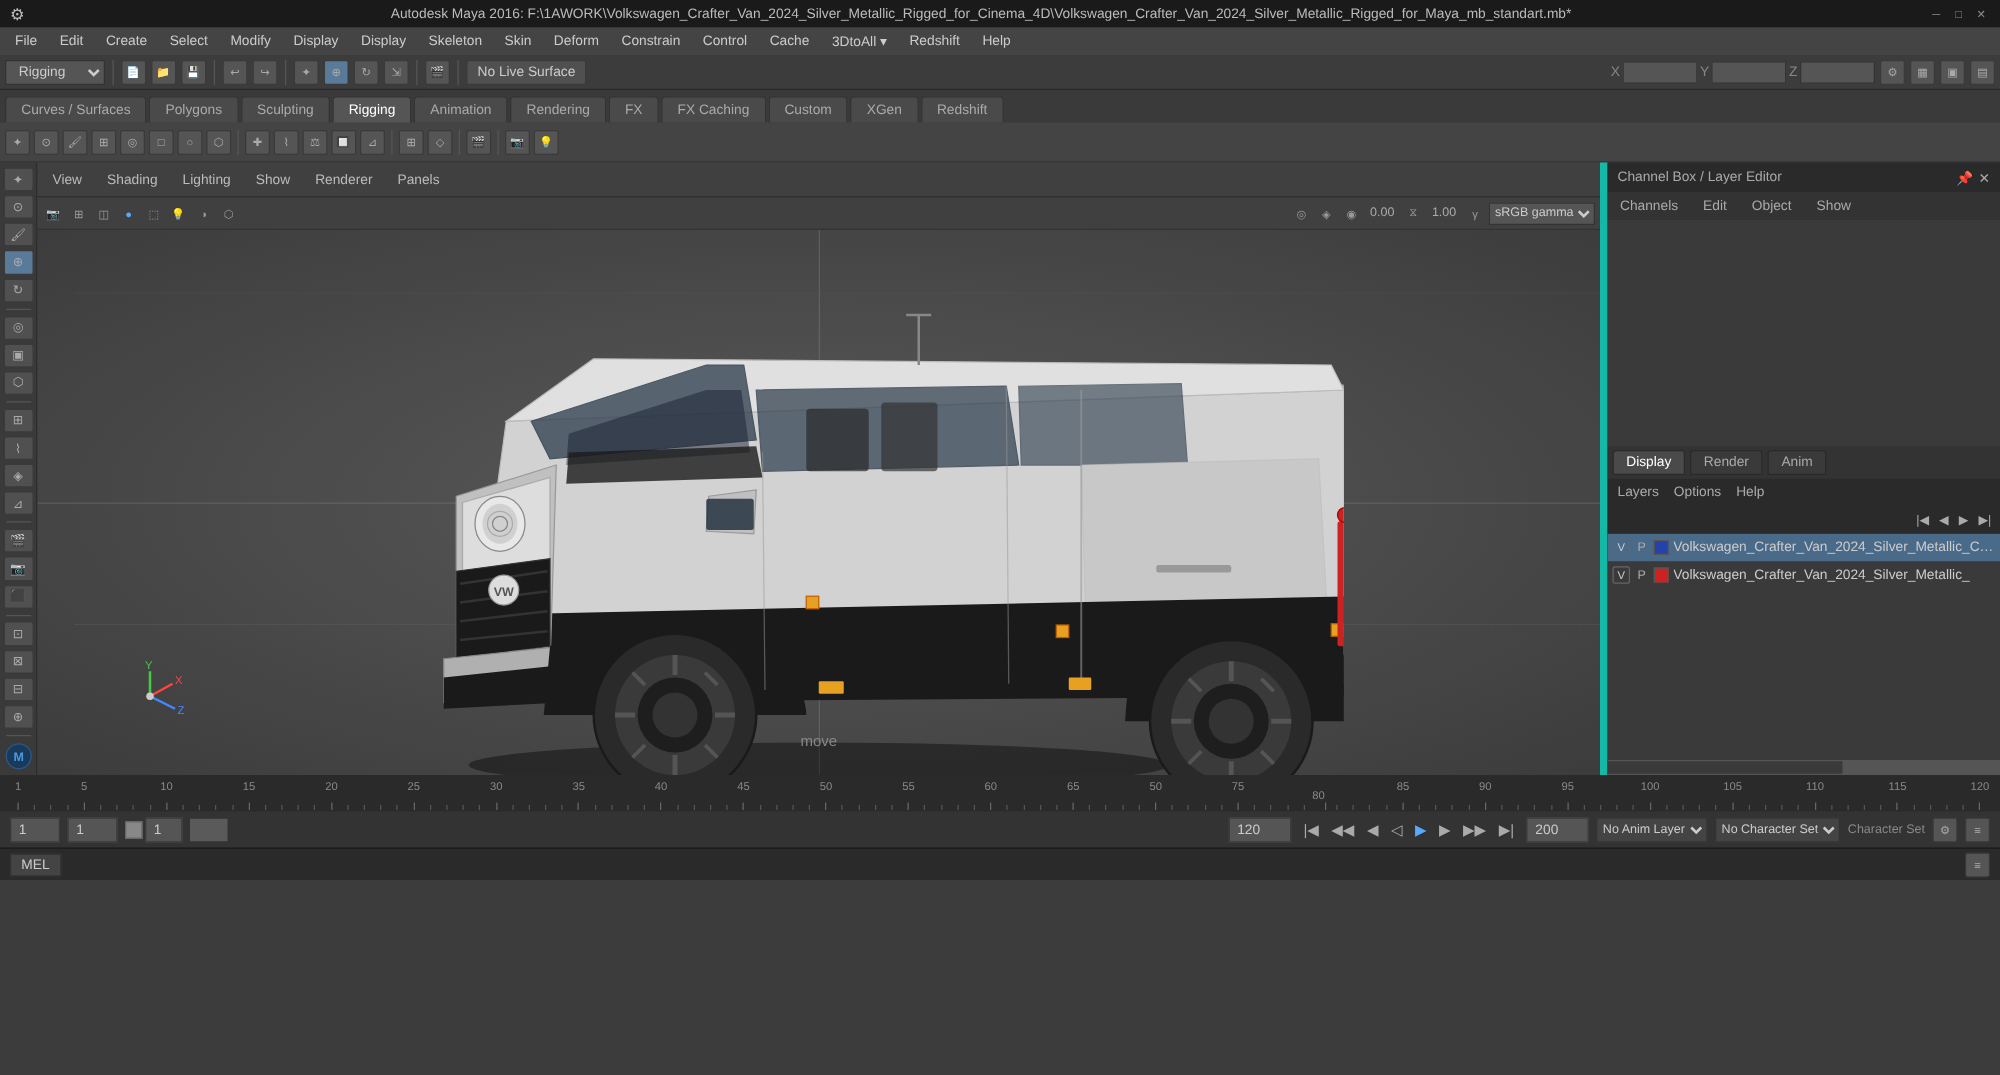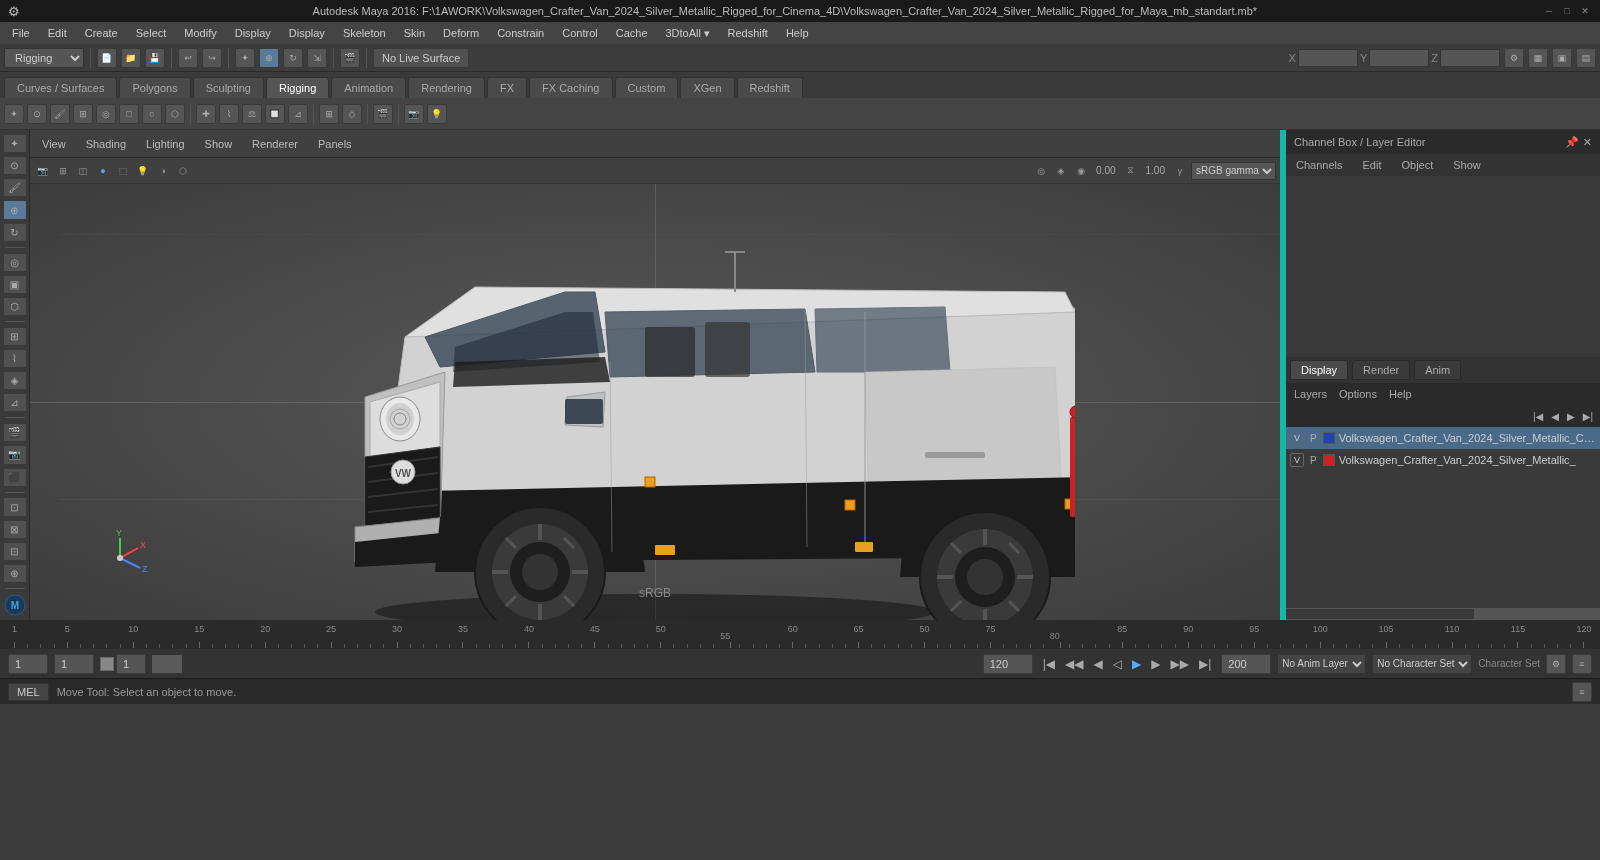--- a/index.html
+++ b/index.html
@@ -693,21 +693,21 @@
           <line x1="30" y1="30" x2="50" y2="40" stroke="#4488ff" stroke-width="2"></line>
           <text x="52" y="44" font-size="9" fill="#4488ff">Z</text>
           <line x1="30" y1="30" x2="48" y2="20" stroke="#ff4444" stroke-width="2"></line>
           <text x="50" y="20" font-size="9" fill="#ff4444">X</text>
           <line x1="30" y1="30" x2="30" y2="10" stroke="#44cc44" stroke-width="2"></line>
           <text x="26" y="8" font-size="9" fill="#44cc44">Y</text>
           <circle cx="30" cy="30" r="3" fill="#ccc"></circle>
         </svg>
       </div>
 
-      <div class="persp-label">sRGB</div>
+      <div class="persp-label">move</div>
     </div>
   </div>
 
   <div id="right-panel">
     <div id="right-panel-title">
       <span>Channel Box / Layer Editor</span>
       <div style="display:flex;gap:4px;">
         <span style="cursor:pointer;">📌</span>
         <span style="cursor:pointer;">✕</span>
       </div>
@@ -930,21 +930,21 @@
           </div>
           <div style="display: inline-flex; flex-direction: column; align-items: center; width: 0.833333%; height: 100%;">
             <div style="width:1px;height:4px;background:#555;margin-top:auto;"></div>
           </div>
           <div style="display: inline-flex; flex-direction: column; align-items: center; width: 0.833333%; height: 100%;">
             <div style="width:1px;height:4px;background:#555;margin-top:auto;"></div>
           </div>
           <div style="display: inline-flex; flex-direction: column; align-items: center; width: 0.833333%; height: 100%;">
             <div style="width:1px;height:4px;background:#555;margin-top:auto;"></div>
           </div>
-          <div style="display: inline-flex; align-items: center; width: 0.833333%; height: 100%;">
+          <div style="display: inline-flex; flex-direction: column; align-items: center; width: 0.833333%; height: 100%;">
             <span style="font-size:9px;color:#888;margin-top:4px;">55</span>
             <div style="width:1px;height:6px;background:#666;margin-top:auto;"></div>
           </div>
           <div style="display: inline-flex; flex-direction: column; align-items: center; width: 0.833333%; height: 100%;">
             <div style="width:1px;height:4px;background:#555;margin-top:auto;"></div>
           </div>
           <div style="display: inline-flex; flex-direction: column; align-items: center; width: 0.833333%; height: 100%;">
             <div style="width:1px;height:4px;background:#555;margin-top:auto;"></div>
           </div>
           <div style="display: inline-flex; flex-direction: column; align-items: center; width: 0.833333%; height: 100%;">
@@ -1190,17 +1190,16 @@
   </select>
 
   <span style="font-size:10px;color:#888;">Character Set</span>
 
   <div class="toolbar-icon">⚙</div>
   <div class="toolbar-icon">≡</div>
 </div>
 
 <div id="status-bar" style="height:26px;">
   <div class="status-mode">MEL</div>
-  <span class="status-text">Move Tool: Select an object to move.</span>
   <div style="margin-left:auto;display:flex;gap:4px;">
     <div class="toolbar-icon">≡</div>
   </div>
 </div>
 
 </body></html>

